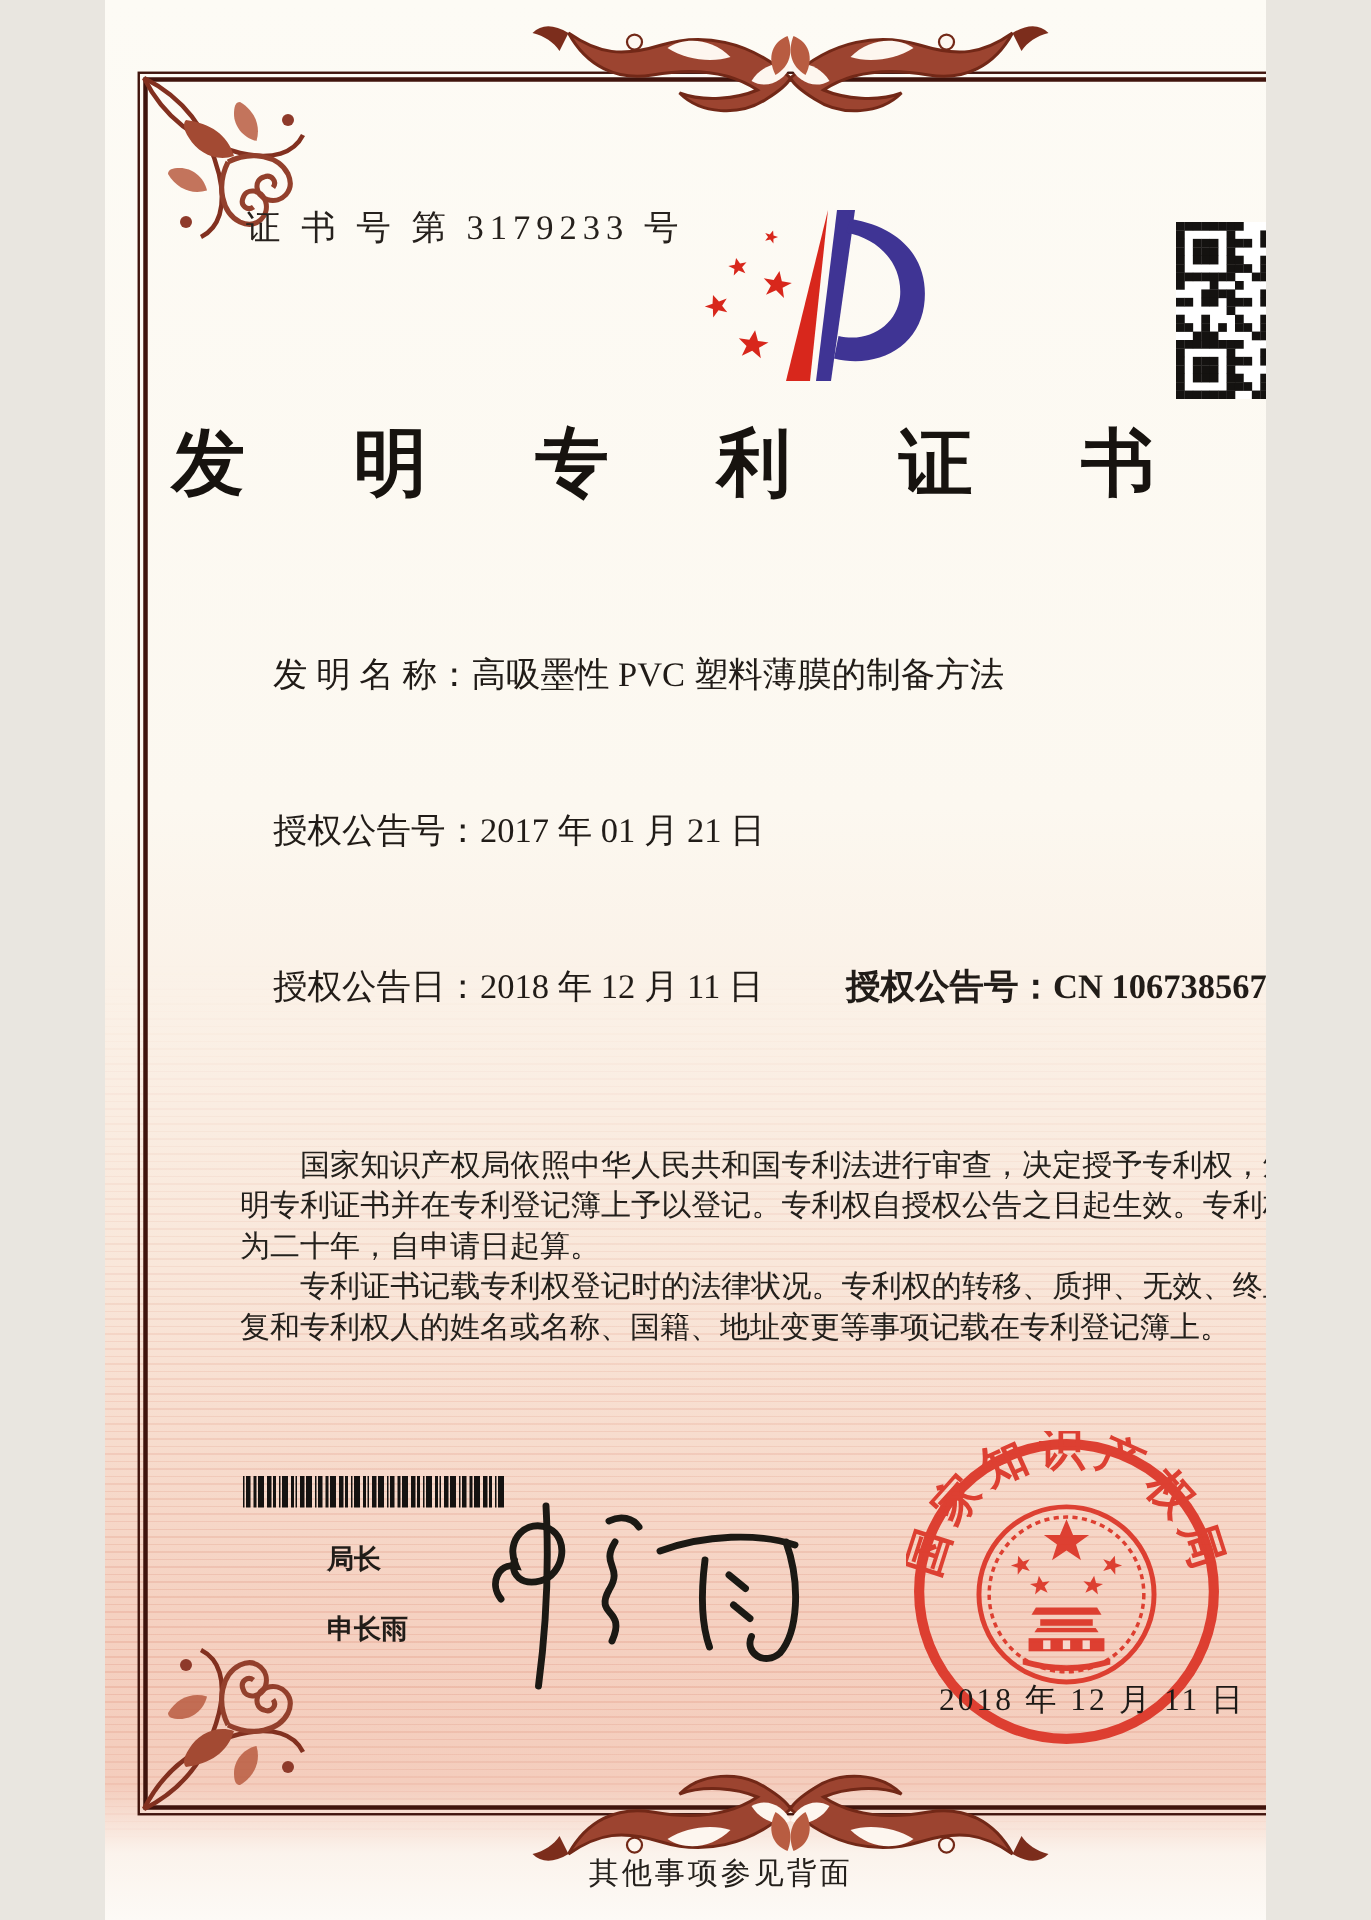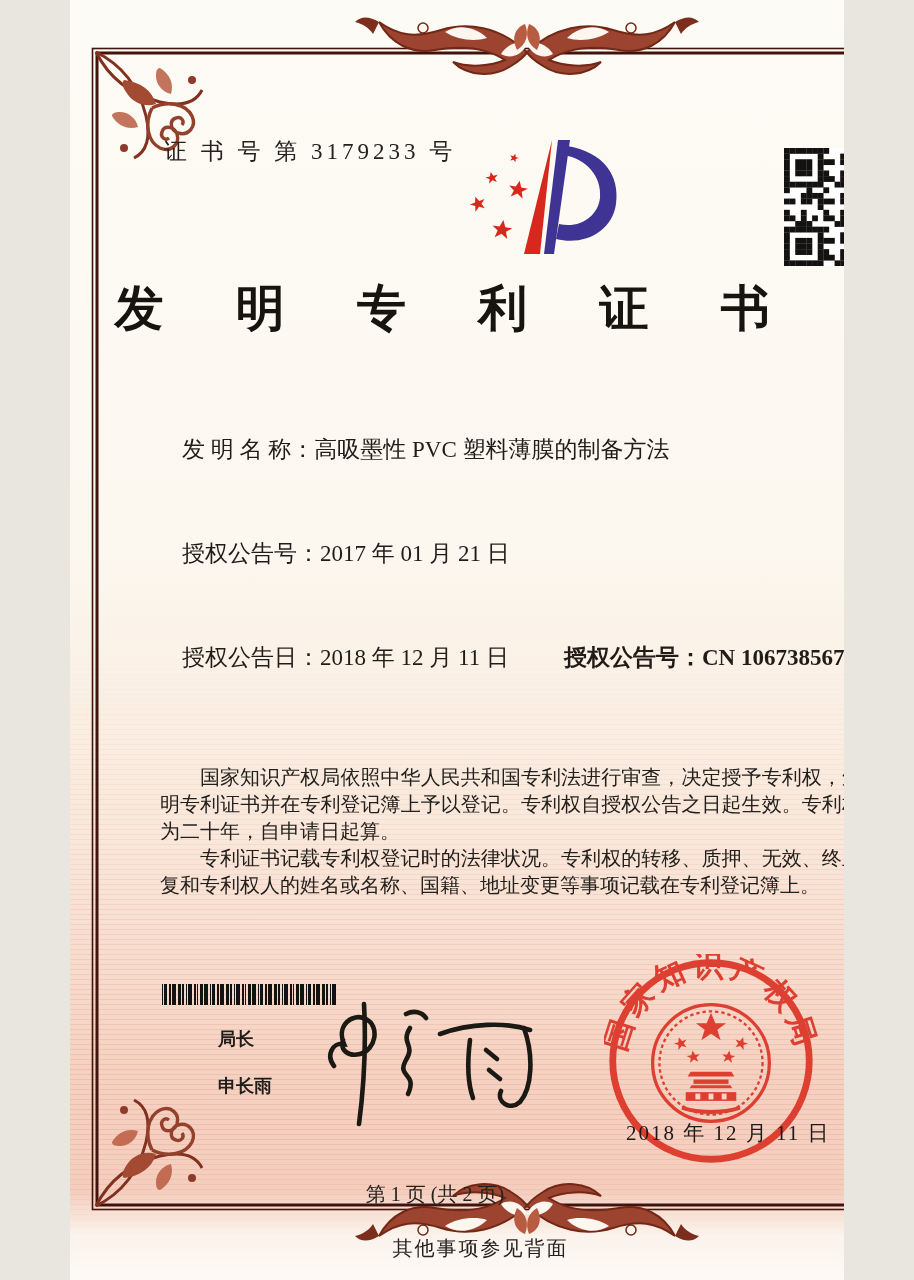--- a/index.html
+++ b/index.html
@@ -441,16 +441,15 @@
       <rect x="84" y="142" width="52" height="9"></rect>
       <rect x="94" y="143.5" width="5" height="6" fill="#f7d9cf"></rect>
       <rect x="107.5" y="143.5" width="5" height="6" fill="#f7d9cf"></rect>
       <rect x="121" y="143.5" width="5" height="6" fill="#f7d9cf"></rect>
       <path d="M80,156 C100,162 120,162 140,156 L140,160 C120,166 100,166 80,160 Z"></path>
     </g>
   </svg>
 
   <div class="seal-date">2018 年 12 月 11 日</div>
 
-  <div class="page-info">第 1 页 (共 2 页)</div>
   <div class="back-note">其他事项参见背面</div>
 
 </div>
 
 </body></html>

